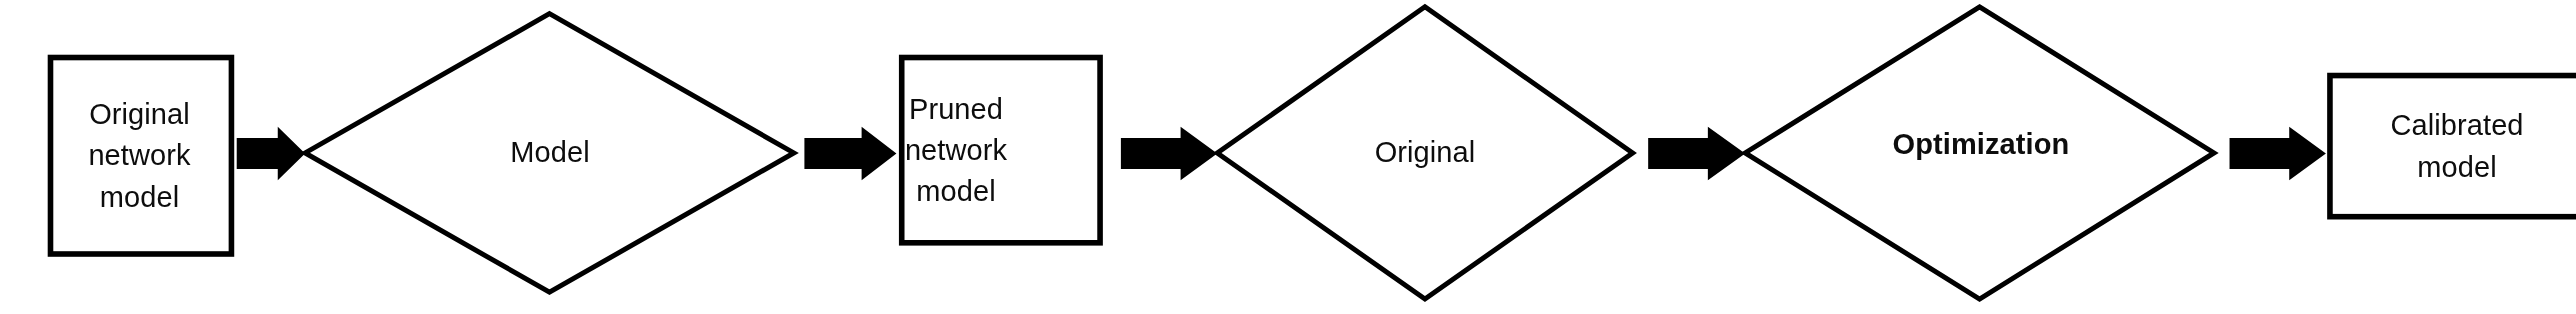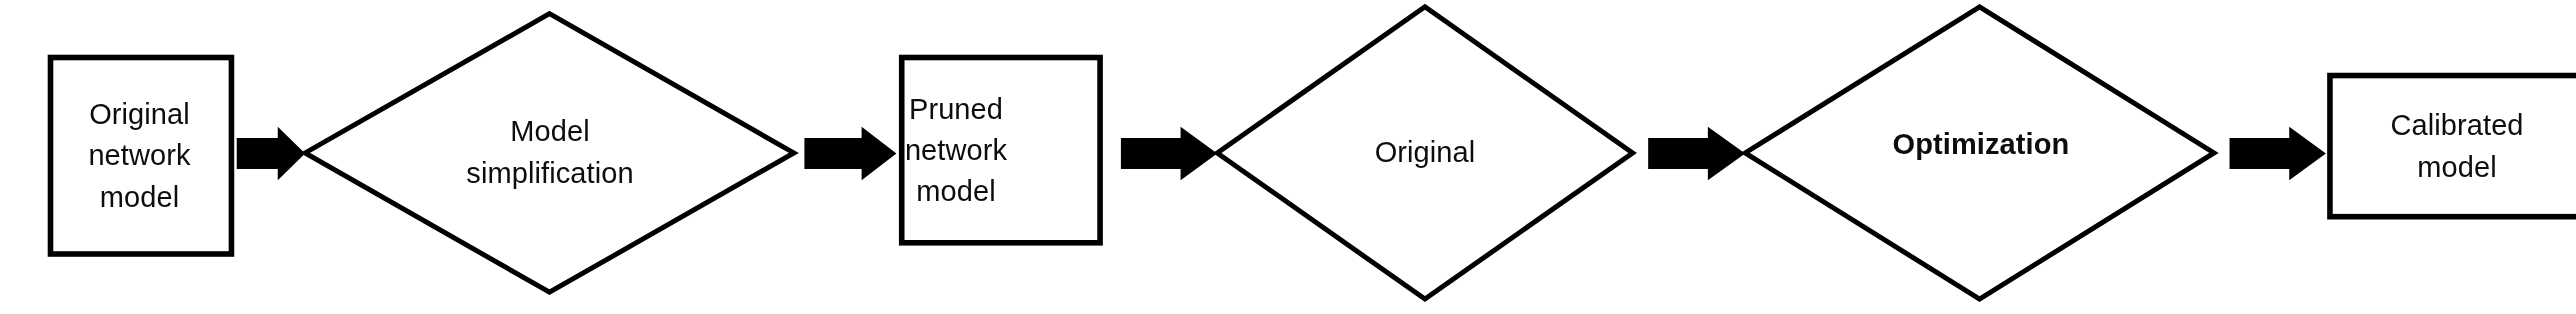--- a/index.html
+++ b/index.html
@@ -93,21 +93,20 @@
   </svg>
 
   <div class="node-label" style="left:16px; top:55px; width:187px; height:202px;">
     <span class="line">Original</span>
     <span class="line">network</span>
     <span class="line">model</span>
   </div>
 
   <div class="node-label" style="left:386px; top:56px; width:268px; height:193px;">
     <span class="line">Model</span>
-    <span class="line">simplification</span>
   </div>
 
   <div class="node-label" style="left:824px; top:55px; width:204px; height:191px;">
     <span class="line">Pruned</span>
     <span class="line">network</span>
     <span class="line">model</span>
   </div>
 
   <div class="node-label" style="left:1261px; top:56px; width:268px; height:193px;">
     <span class="line">Original</span>

